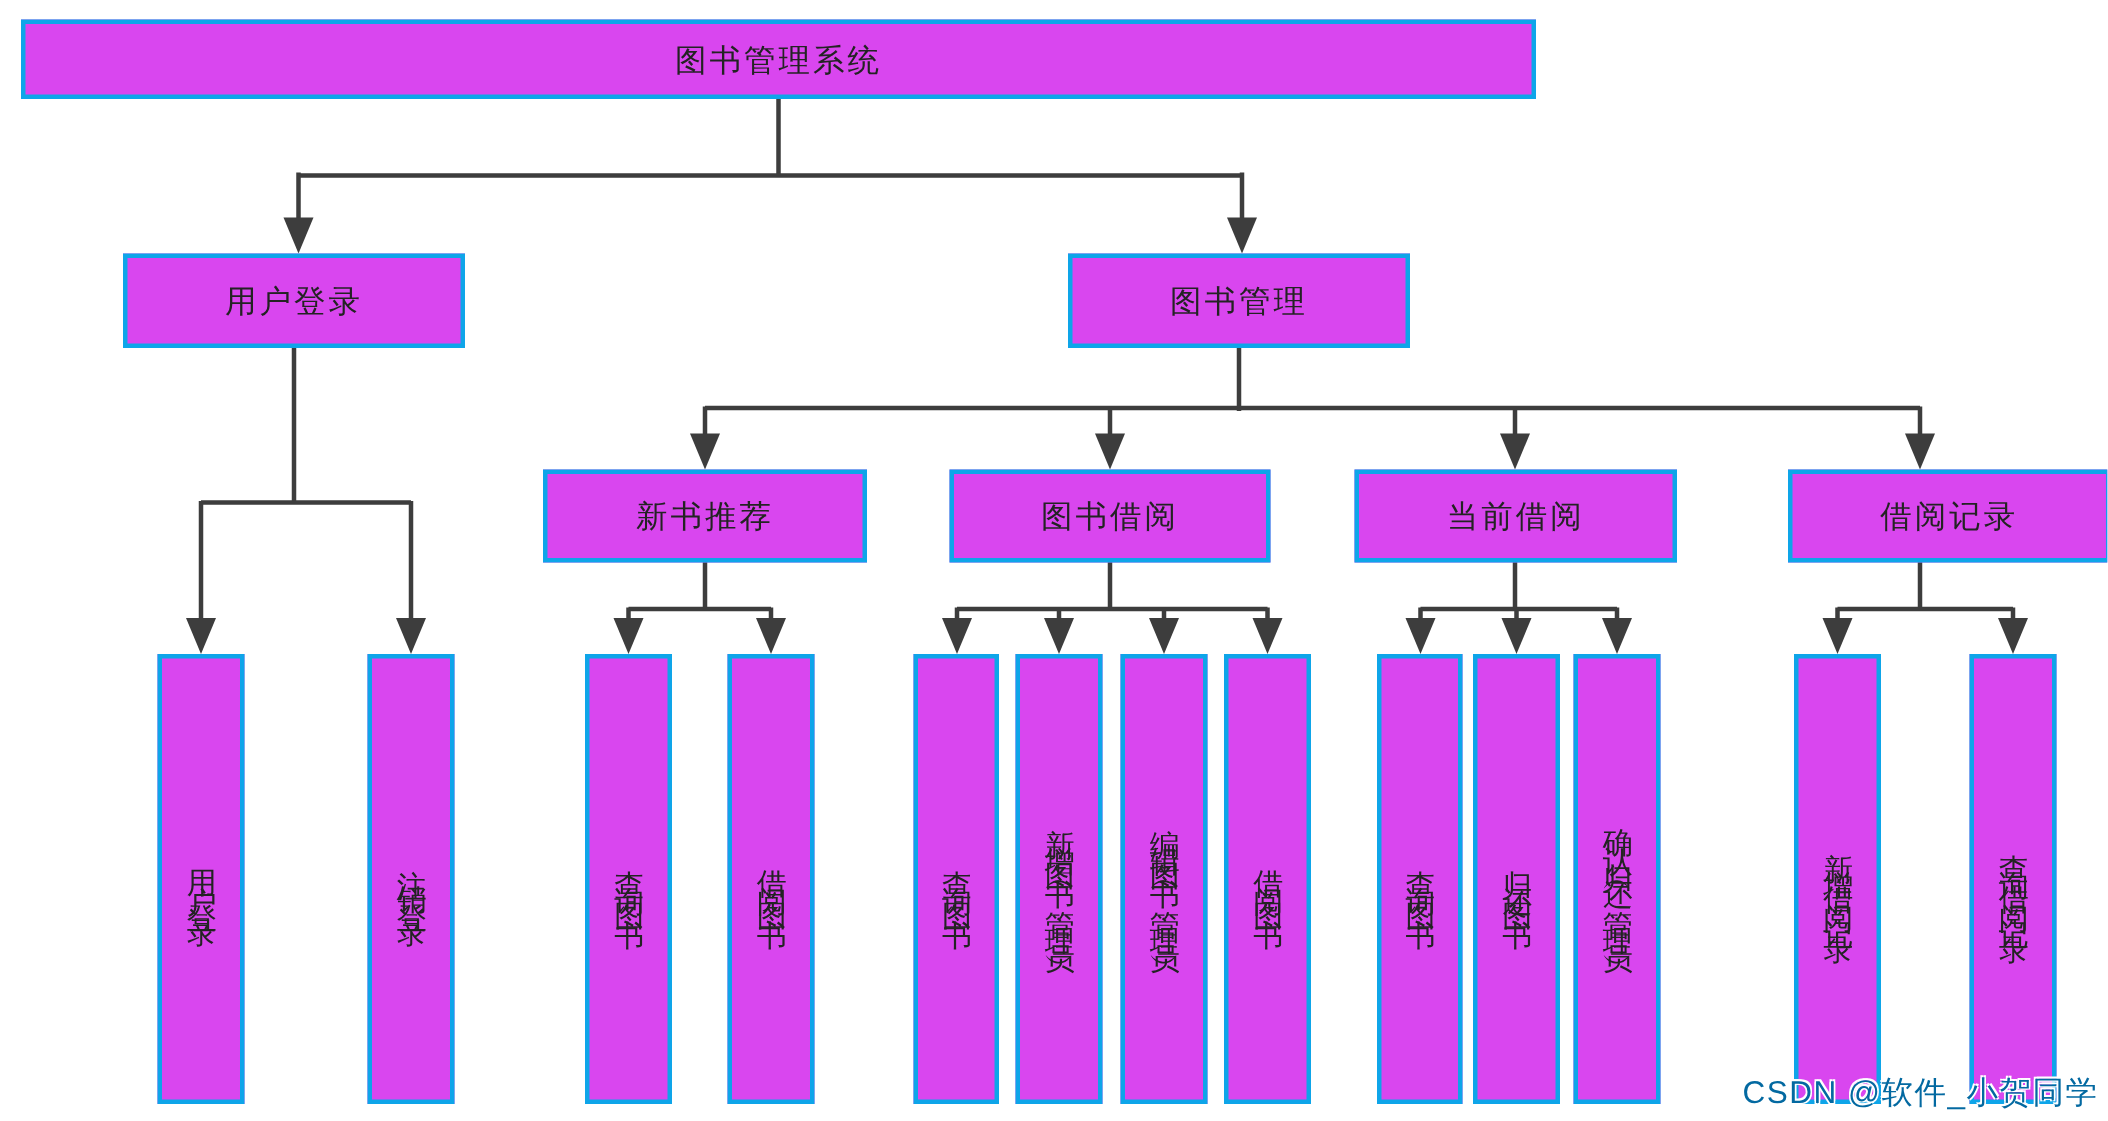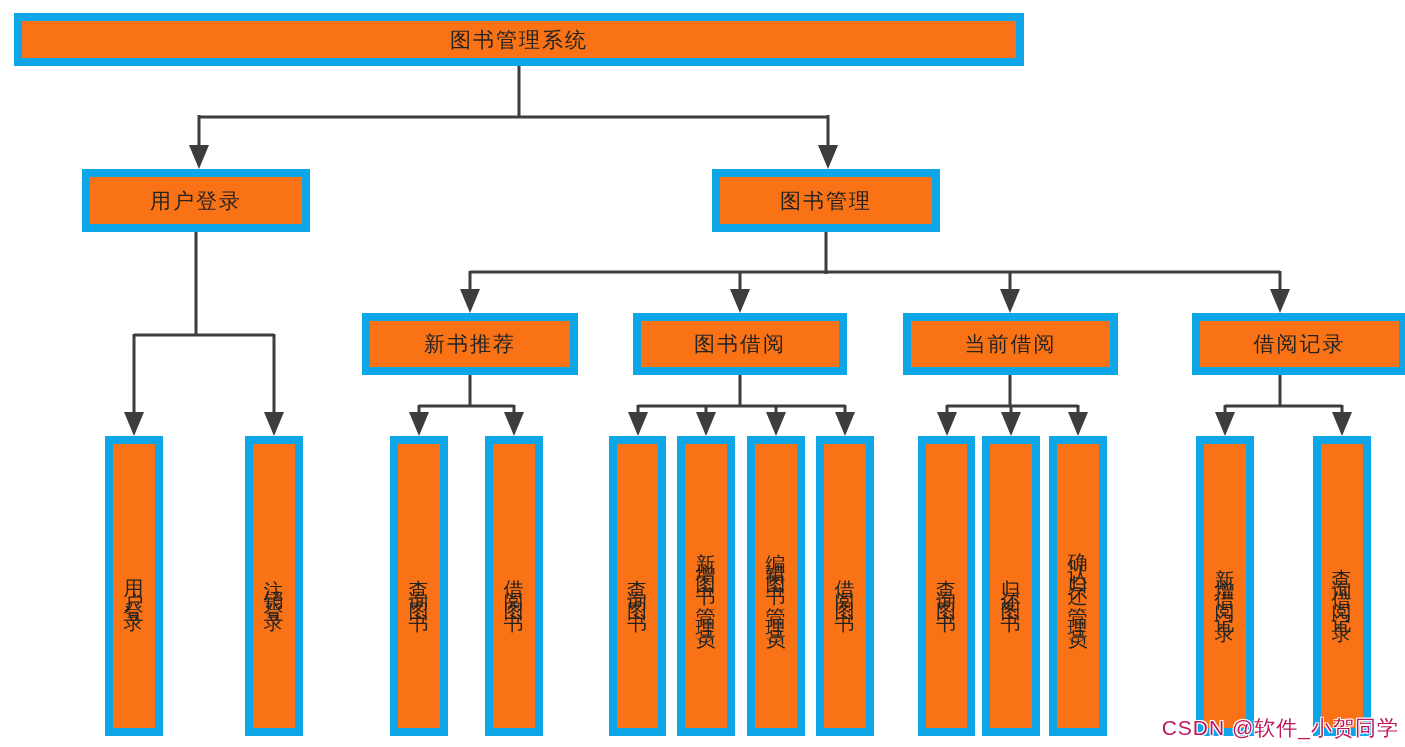--- a/index.html
+++ b/index.html
@@ -2,32 +2,32 @@
 <html><head>
 <meta charset="utf-8">
 <style>
   html,body{margin:0;padding:0;background:#ffffff;}
   .canvas{
     position:relative;width:1405px;height:747px;background:#ffffff;
     font-family:"Liberation Sans","DejaVu Sans",sans-serif;overflow:hidden;
   }
   svg.connectors{position:absolute;left:0;top:0;pointer-events:none;}
   .node{
-    position:absolute;box-sizing:border-box;background:#f97316;
-    border:8px solid #0ea5e9;display:flex;align-items:center;justify-content:center;
+    position:absolute;box-sizing:border-box;background:#d946ef;
+    border:3px solid #0ea5e9;display:flex;align-items:center;justify-content:center;
     color:#232323;
   }
   .hbox span{font-size:21px;letter-spacing:2px;white-space:nowrap;}
   .vbox span{
     writing-mode:vertical-lr;text-orientation:mixed;
     font-size:20px;letter-spacing:11px;line-height:1.1;white-space:nowrap;
   }
   .watermark{
     position:absolute;right:6px;bottom:5px;font-size:21px;letter-spacing:1px;
-    color:#be185d;white-space:nowrap;
+    color:#0369a1;white-space:nowrap;
     text-shadow:1px 1px 0 #fff,-1px -1px 0 #fff,1px -1px 0 #fff,-1px 1px 0 #fff;
     margin-top:44px;
   }
 </style>
 </head>
 <body>
 
 <div class="canvas">
 
   <svg class="connectors" width="1405" height="747" viewBox="0 0 1405 747">

